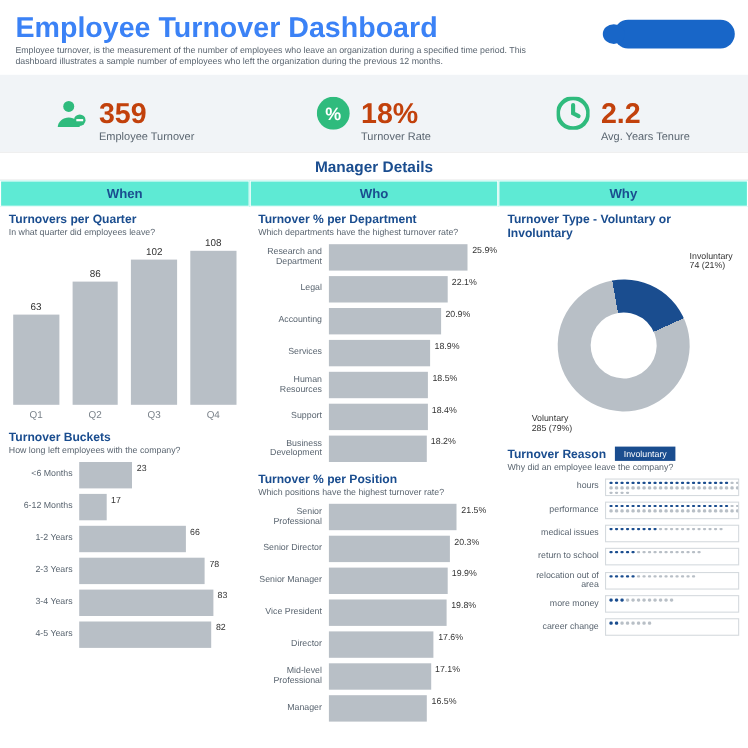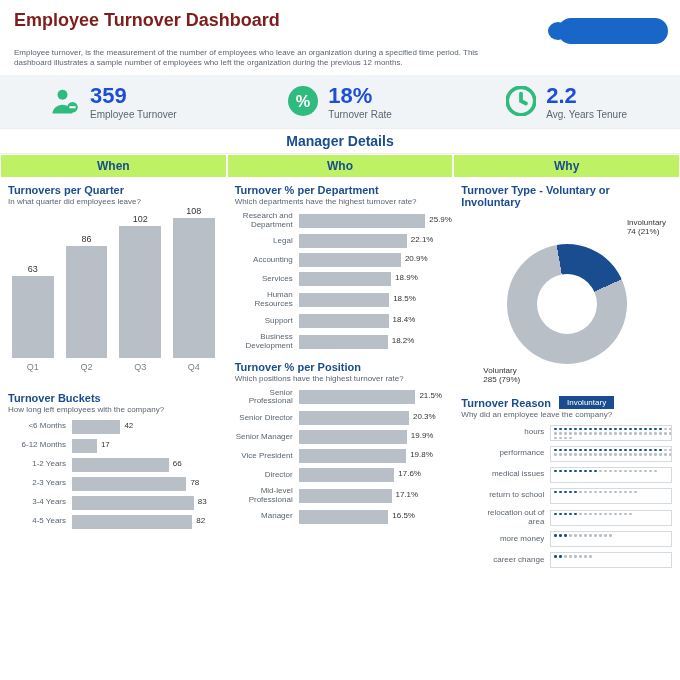--- a/index.html
+++ b/index.html
@@ -1,65 +1,65 @@
 <!DOCTYPE html>
 <html><head>
 <meta charset="utf-8">
 <style>
   * { box-sizing: border-box; margin: 0; padding: 0; }
   body { font-family: Arial, Helvetica, sans-serif; width: 680px; height: 680px; background: #fff; color: #333; overflow: hidden; }
   .header { padding: 10px 14px 6px; position: relative; }
-  .title { color: #7f1d1d; font-size: 18px; font-weight: bold; margin-bottom: 17px; }
+  .title { color: #3b82f6; font-size: 26px; font-weight: bold; margin-bottom: 0; }
   .subtitle { color: #5a6570; font-size: 8px; line-height: 1.3; max-width: 480px; }
   .logo-blob { position: absolute; top: 18px; right: 12px; width: 110px; height: 26px; background: #1866c8; border-radius: 14px; }
   .logo-blob::before { content:""; position:absolute; left:-10px; top:4px; width:20px; height:18px; background:#1866c8; border-radius:50%; }
   .kpis { display: flex; gap: 0; background: #f1f4f7; padding: 8px 0; }
   .kpi { flex: 1; display: flex; align-items: center; justify-content: center; gap: 10px; }
   .kpi-icon { width: 30px; height: 30px; display:flex; align-items:center; justify-content:center; }
   .kpi-texts { display:flex; flex-direction:column; align-items:flex-start; }
-  .kpi-val { color: #1d4ed8; font-size: 22px; font-weight: bold; }
+  .kpi-val { color: #c2410c; font-size: 26px; font-weight: bold; margin-top: 12px; }
   .kpi-label { color: #5a6570; font-size: 10px; }
   .details-band { text-align:center; padding: 4px 0; color:#1a4d8f; font-weight:bold; font-size:14px; border-top:1px solid #eee; border-bottom:1px solid #eee; }
   .tabs { display:flex; }
-  .tab { flex:1; text-align:center; color:#1a4d8f; font-size:12px; font-weight:bold; padding:4px 0; background:#bef264; border:1px solid #fff; }
+  .tab { flex:1; text-align:center; color:#1a4d8f; font-size:12px; font-weight:bold; padding:4px 0; background:#5eead4; border:1px solid #fff; }
   .cols { display:flex; }
   .col { flex:1; padding: 6px 8px; }
   .section-title { color:#1a4d8f; font-size:11px; font-weight:bold; }
   .section-sub { color:#5a6570; font-size:8px; margin: 1px 0 6px; }
   
   .qchart { display:flex; align-items:flex-end; height:160px; gap:12px; padding:0 4px; }
   .qbar-wrap { flex:1; display:flex; flex-direction:column; align-items:center; }
   .qval { font-size:9px; color:#333; margin-bottom:2px; }
   .qbar { width: 100%; background:#b8bfc6; }
   .qlabel { font-size:9px; color:#7a828a; margin-top:4px; }
   
   .hbars { display:flex; flex-direction:column; gap:5px; }
   .hrow { display:flex; align-items:center; gap:6px; font-size:8px; }
   .hcat { width: 58px; color:#5a6570; text-align:right; line-height:1.1; }
-  .htrack { flex:1; position:relative; height:14px; }
+  .htrack { flex:1; position:relative; height:24px; }
   .hbar { position:absolute; left:0; top:0; bottom:0; background:#b8bfc6; }
   .hval { position:absolute; left: calc(var(--w) + 4px); top:1px; font-size:8px; color:#333; }
   
   .donut-wrap { display:flex; flex-direction:column; align-items:center; padding-top:6px; }
   .donut { width:120px; height:120px; border-radius:50%; background: conic-gradient(#1a4d8f 0deg 75.6deg, #b8bfc6 75.6deg 360deg); position:relative; margin-top:8px; transform: rotate(-10deg); }
   .donut::after { content:""; position:absolute; top:30px; left:30px; width:60px; height:60px; border-radius:50%; background:#fff; }
   .dn-label { font-size:8px; color:#333; }
   .dn-inv { align-self:flex-end; margin-right:6px; margin-top:4px; }
   .dn-vol { align-self:flex-start; margin-left:22px; margin-top:2px; }
   
   .reason-head { display:flex; align-items:flex-end; gap:8px; }
   .pill { background:#1a4d8f; color:#fff; font-size:8px; padding:2px 8px; }
   .rbars { display:flex; flex-direction:column; gap:5px; margin-top:6px; }
   .rrow { display:flex; align-items:center; gap:6px; font-size:8px;margin-left:21px; }
   .rcat { width:62px; color:#5a6570; text-align:right; line-height:1.1; }
   .rtrack { flex:1; height:16px; border:1px solid #d5dade; position:relative; overflow:hidden; }
   .dots { position:absolute; top:2px; left:3px; display:flex; flex-wrap:wrap; gap:2px 2.5px; width:100%; height:100%; align-content:flex-start; }
   .dot { width:2.5px; height:2.5px; border-radius:50%; background:#b8bfc6; }
   .dot.navy { background:#1a4d8f; }
-  .bucket-sec { margin-top:20px; }
+  .bucket-sec { margin-top:10px; }
 </style>
 </head>
 <body>
 
 <div class="header">
   <div class="title">Employee Turnover Dashboard</div>
   <div class="subtitle">Employee turnover, is the measurement of the number of employees who leave an organization during a specified time period. This dashboard illustrates a sample number of employees who left the organization during the previous 12 months.</div>
   <div class="logo-blob"></div>
 </div>
 
@@ -141,21 +141,21 @@
       </div>
 
     <div class="bucket-sec">
       <div class="section-title">Turnover Buckets</div>
       <div class="section-sub">How long left employees with the company?</div>
       <div class="hbars" id="buckets">
           <div class="hrow">
             <div class="hcat">&lt;6 Months</div>
             <div class="htrack" style="--w:33.0%">
               <div class="hbar" style="width:33.0%"></div>
-              <div class="hval">42</div>
+              <div class="hval">23</div>
             </div>
           </div>
           <div class="hrow">
             <div class="hcat">6-12 Months</div>
             <div class="htrack" style="--w:17.0%">
               <div class="hbar" style="width:17.0%"></div>
               <div class="hval">17</div>
             </div>
           </div>
           <div class="hrow">

